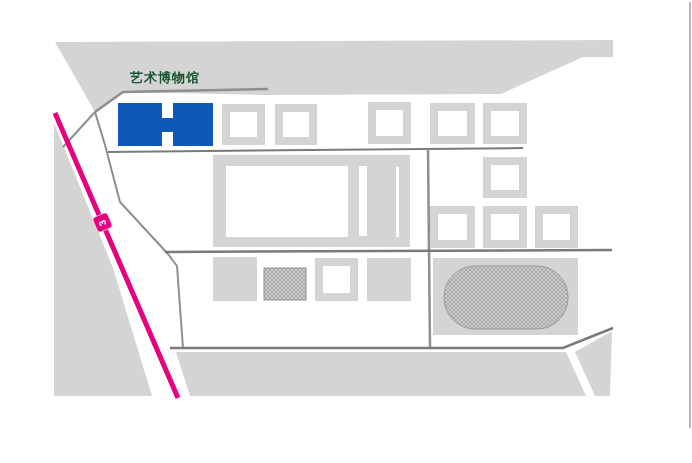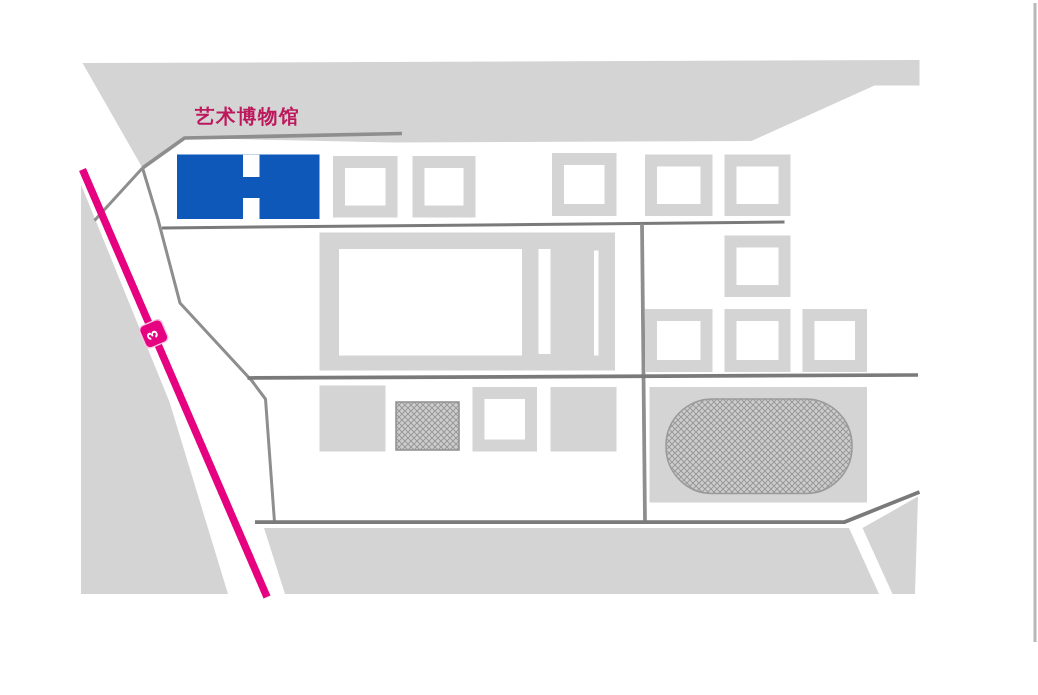--- a/index.html
+++ b/index.html
@@ -86,18 +86,18 @@
       <rect x="359" y="166" width="8" height="70" fill="#fff"></rect>
       <rect x="396" y="167" width="3" height="70" fill="#fff"></rect>
       <rect x="213" y="257" width="44" height="44" rx="0" fill="#D4D4D4" stroke="none" stroke-width="0"></rect>
       <rect x="367" y="258" width="44" height="43" rx="0" fill="#D4D4D4" stroke="none" stroke-width="0"></rect>
       <rect x="264" y="268" width="42" height="32" rx="0" fill="url(#hatch)" stroke="#8F8F8F" stroke-width="1"></rect>
       <rect x="433" y="258" width="145" height="77" rx="0" fill="#D4D4D4" stroke="none" stroke-width="0"></rect>
       <rect x="444" y="266" width="124" height="63" rx="31" fill="url(#hatch)" stroke="#9A9A9A" stroke-width="1"></rect>
       <line x1="55" y1="113" x2="178" y2="398" stroke="#E5017F" stroke-width="5"></line>
     </svg>
 
-  <div id="poi-label" class="poi-label" style="left: 130px; top: 71px; color: #be185d; font-size: 13px;">艺术博物馆</div>
+  <div id="poi-label" class="poi-label" style="left: 130px; top: 71px; color: #14532d; font-size: 13px;">艺术博物馆</div>
 
   <div id="station" class="station" style="height: 17px; width: 17px; left: 93.5px; top: 213.5px; background: rgb(229, 1, 127); transform: rotate(-23deg);">
     <span id="station-num" style="color: rgb(255, 255, 255);">3</span>
   </div>
 </div>
 
 </body></html>

